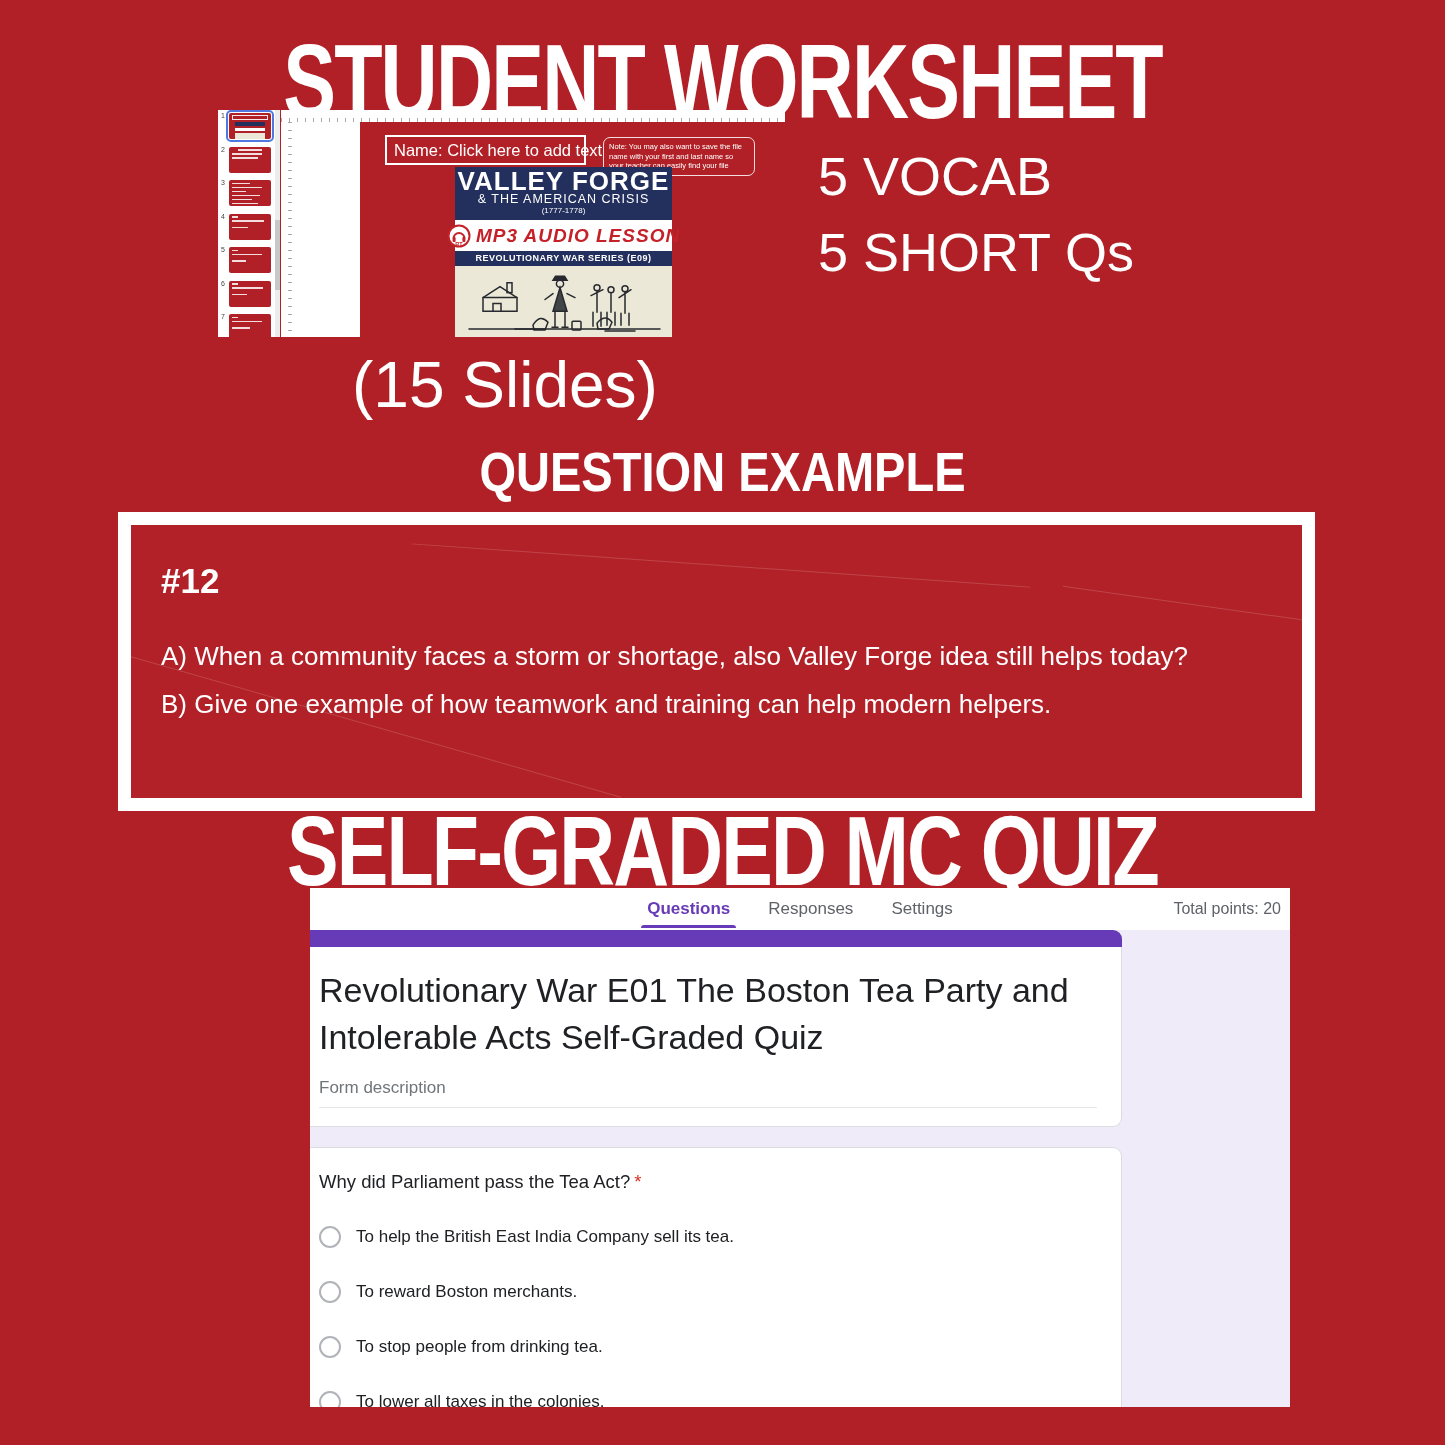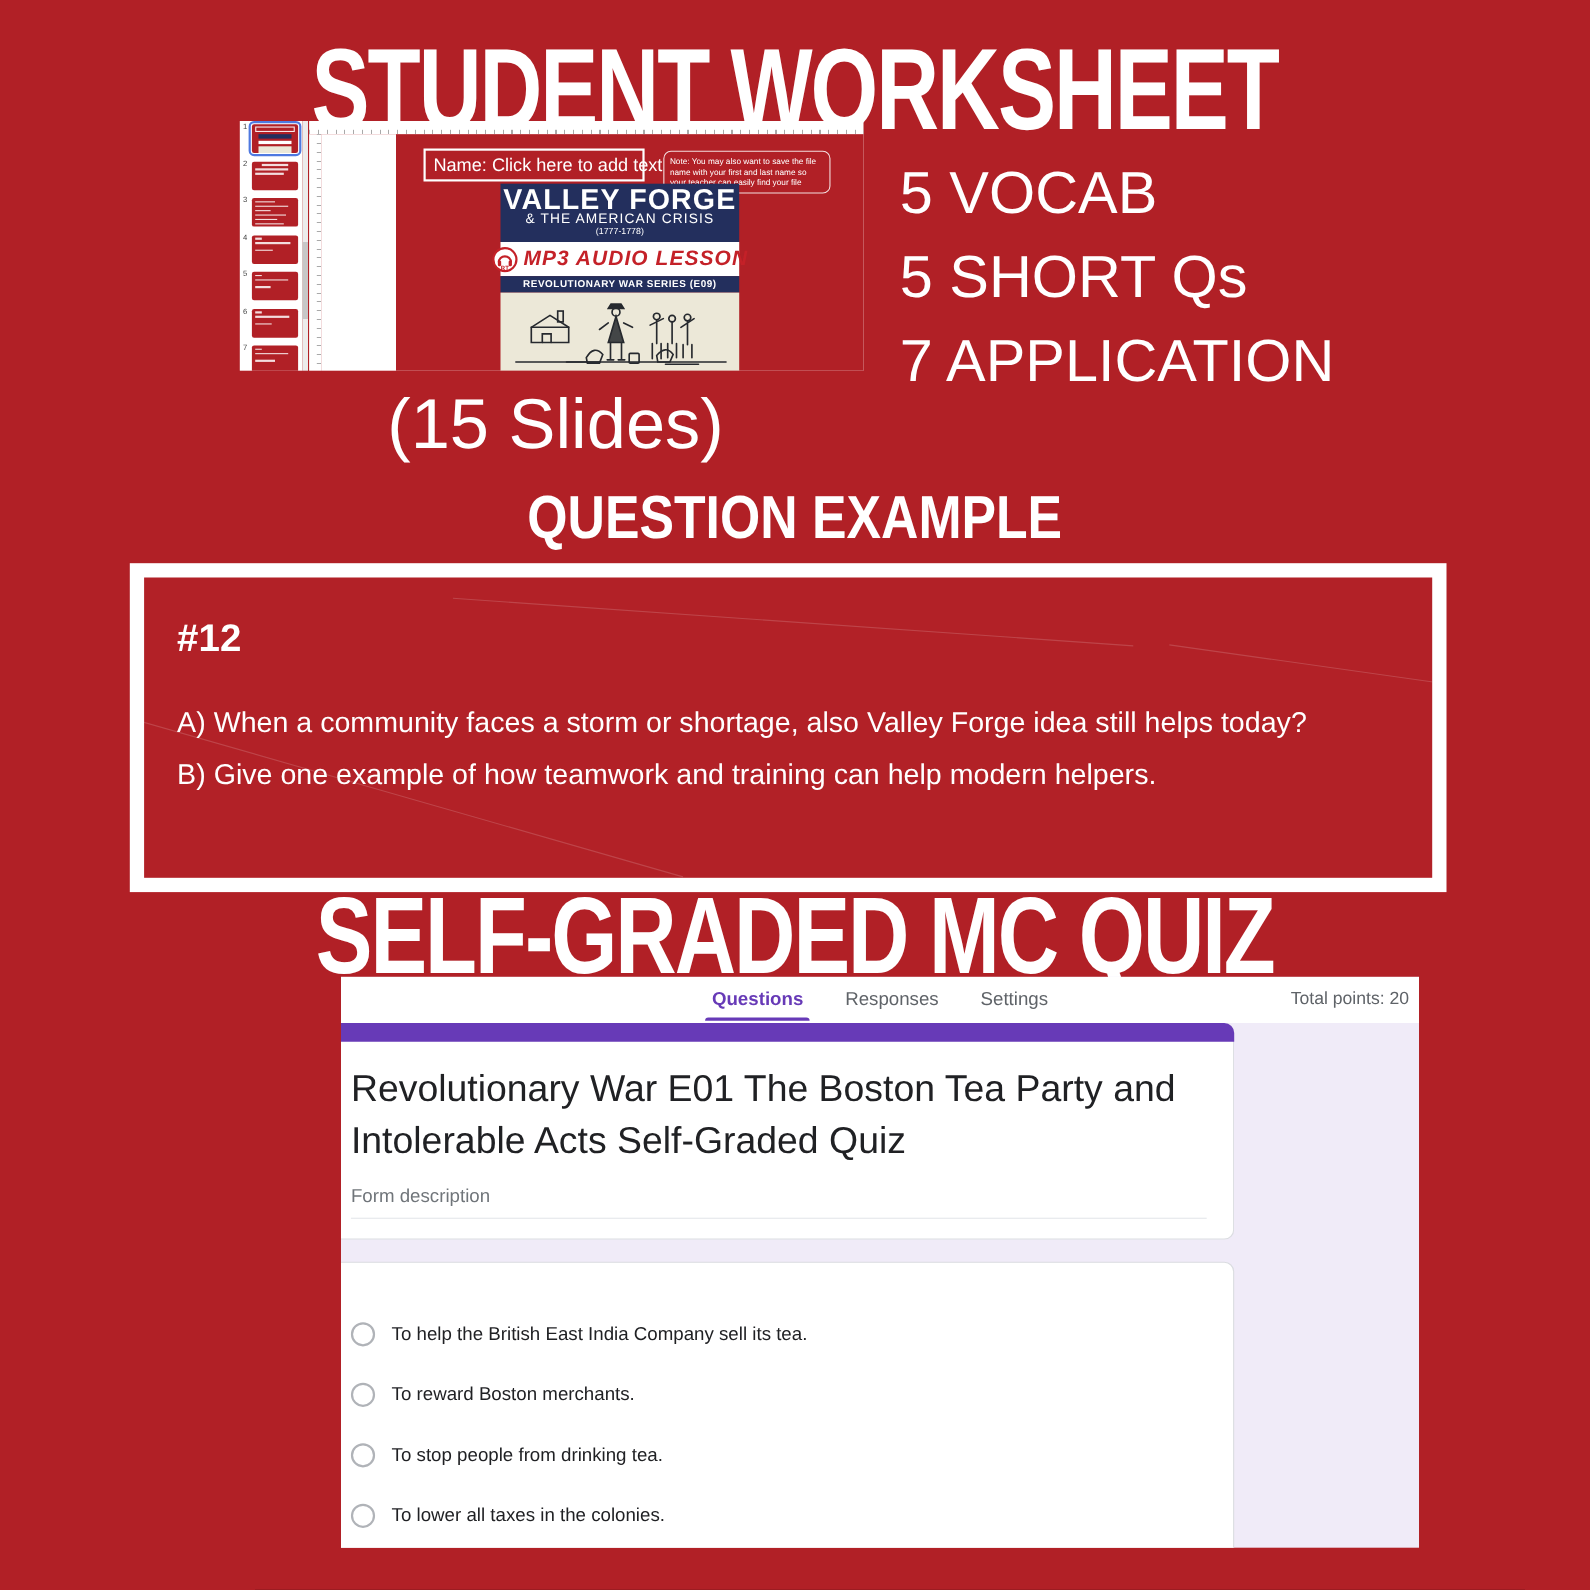--- a/index.html
+++ b/index.html
@@ -212,21 +212,20 @@
             </svg>
           </div>
         </div>
       </div>
     </div>
   </div>
 
   <div class="stats">
     <div>5 VOCAB</div>
     <div>5 SHORT Qs</div>
-    <div>7 APPLICATION</div>
   </div>
 
   <div class="h-slides">(15 Slides)</div>
   <div class="promo-h h-qexample">QUESTION EXAMPLE</div>
 
   <div class="qbox">
     <div class="qbox-inner">
       <div class="wm wm1"></div>
       <div class="wm wm2"></div>
       <div class="wm wm3"></div>
@@ -261,20 +260,23 @@
         <div class="gtitle">
           <div>Revolutionary War E01 The Boston Tea Party and</div>
           <div>Intolerable Acts Self-Graded Quiz</div>
         </div>
         <div class="gdesc">Form description</div>
         <div class="gdesc-line"></div>
       </div>
     </div>
 
     <div class="gcard card2">
+      <div class="gquestion">
+        <span>Why did Parliament pass the Tea Act?</span><span class="req">*</span>
+      </div>
       <div class="opt">
         <div class="radio"></div>
         <div class="opt-label">To help the British East India Company sell its tea.</div>
       </div>
       <div class="opt">
         <div class="radio"></div>
         <div class="opt-label">To reward Boston merchants.</div>
       </div>
       <div class="opt">
         <div class="radio"></div>

